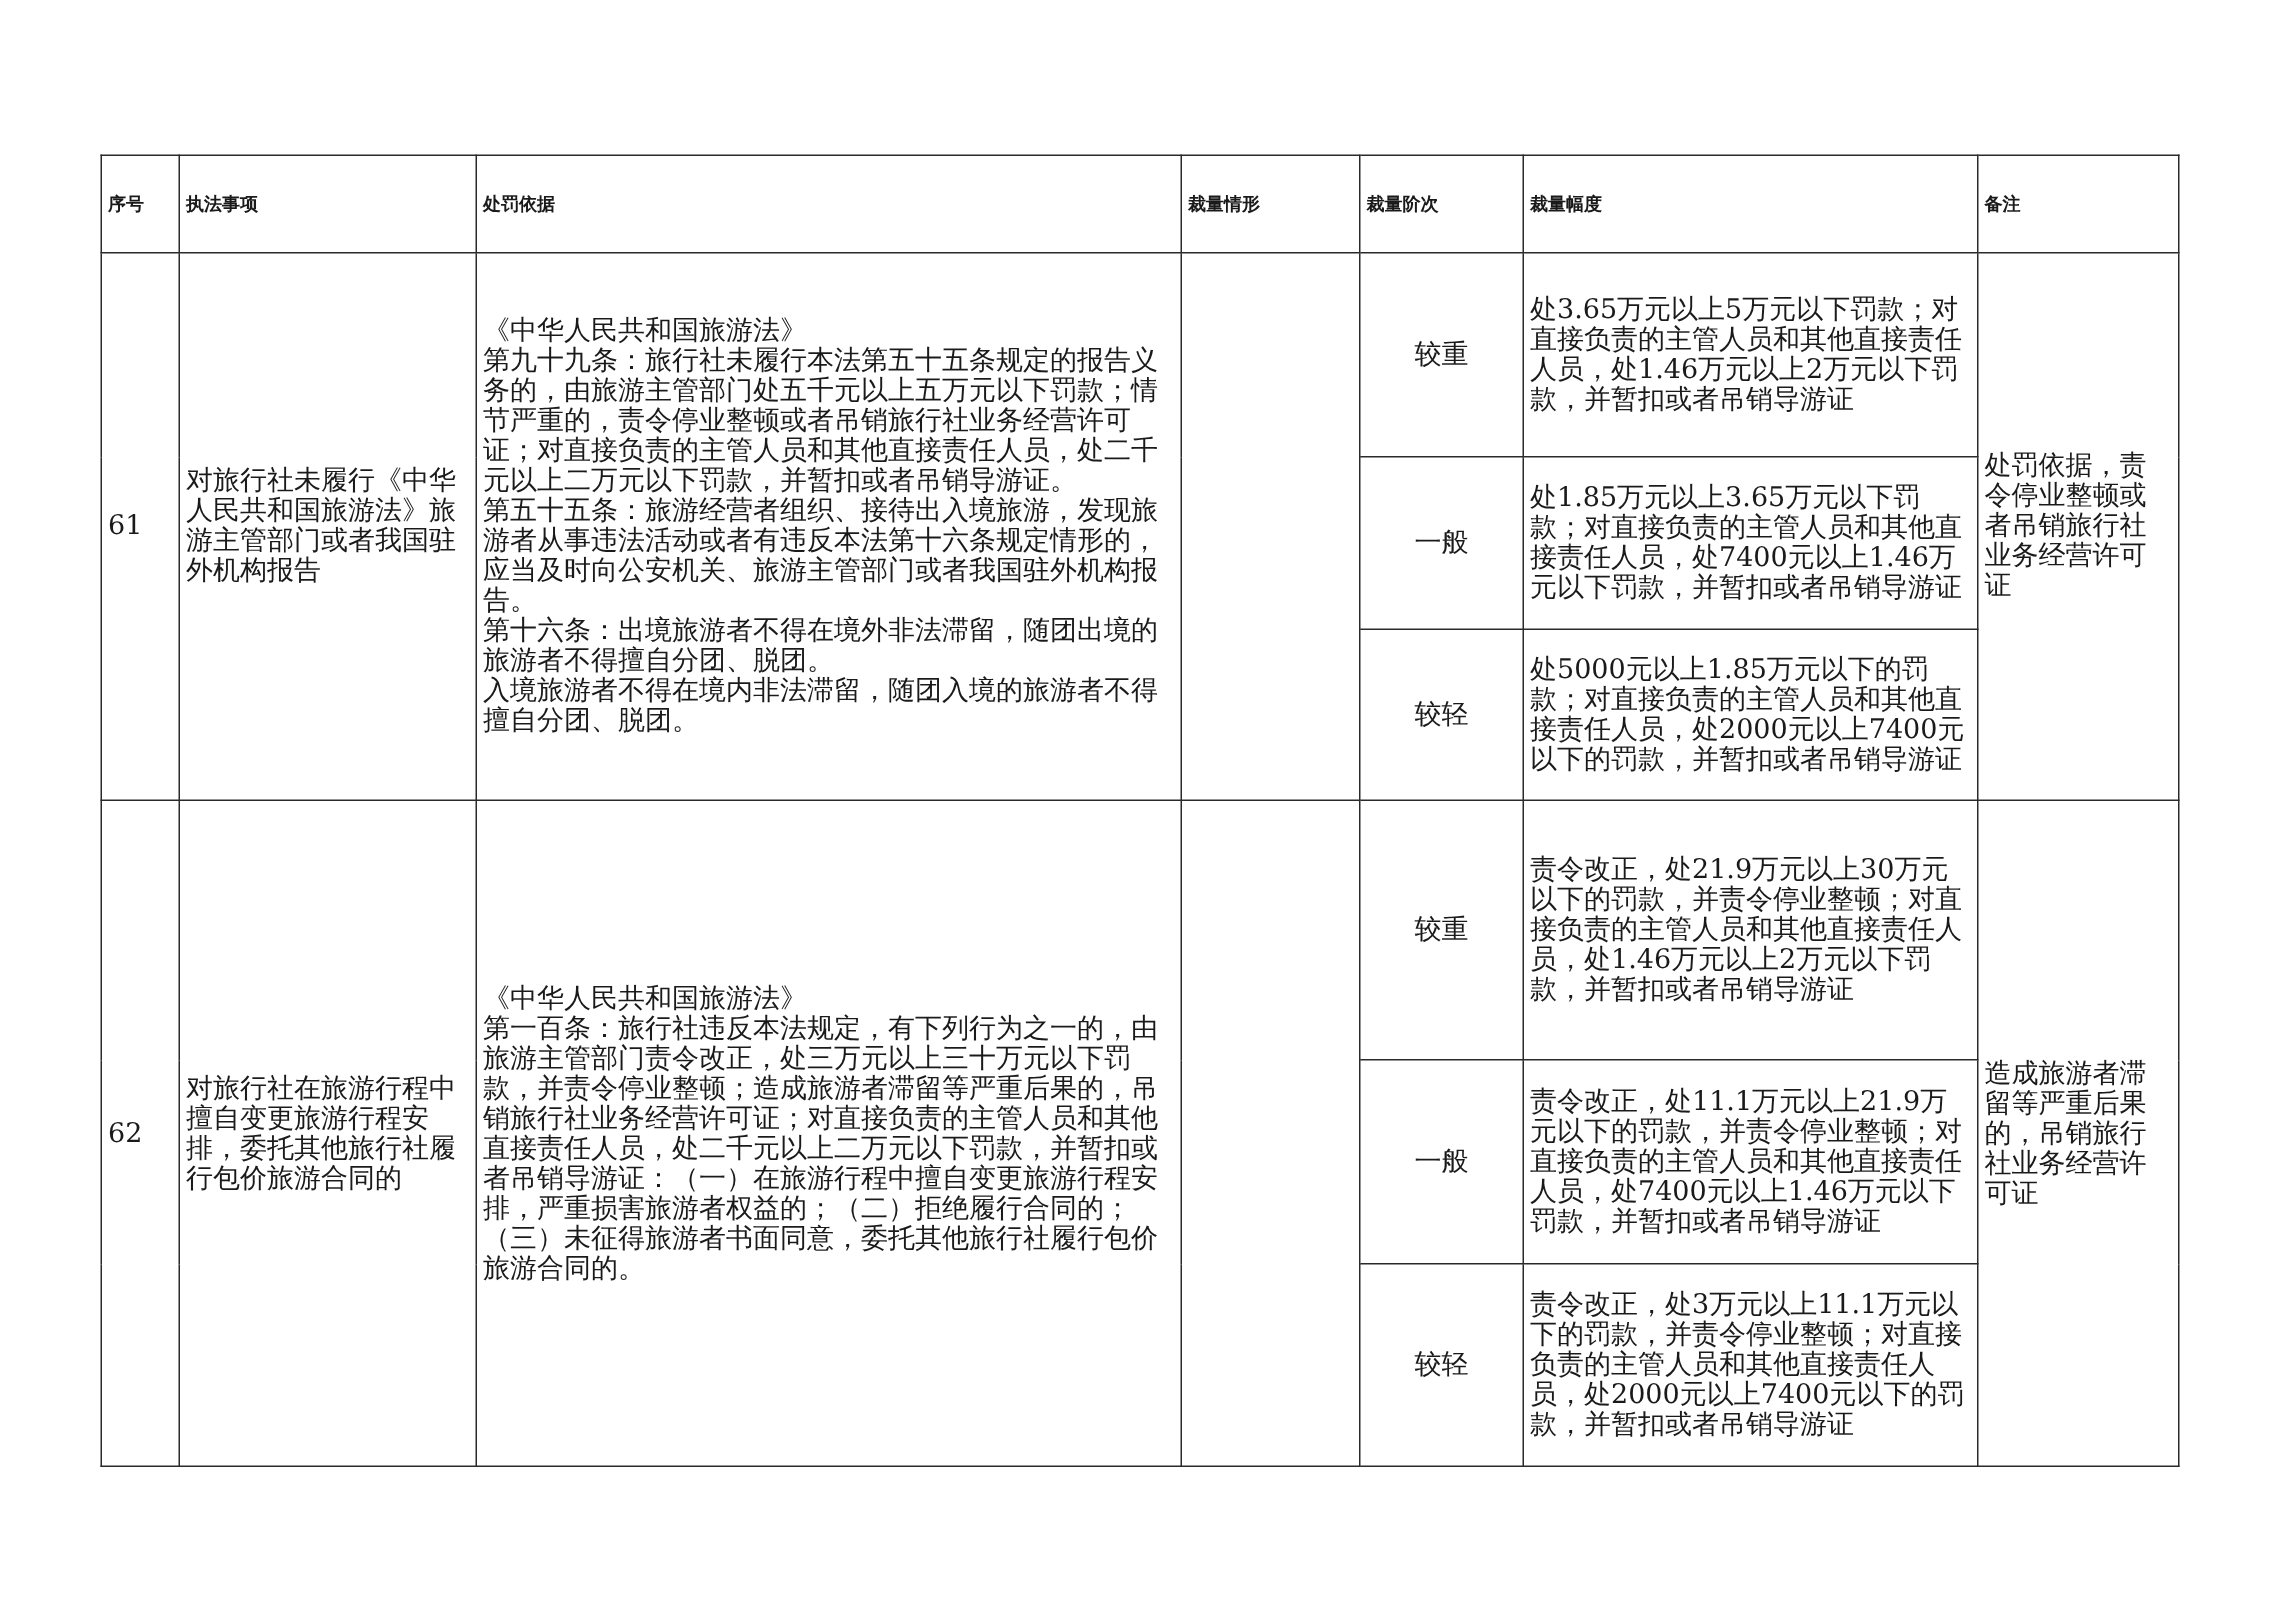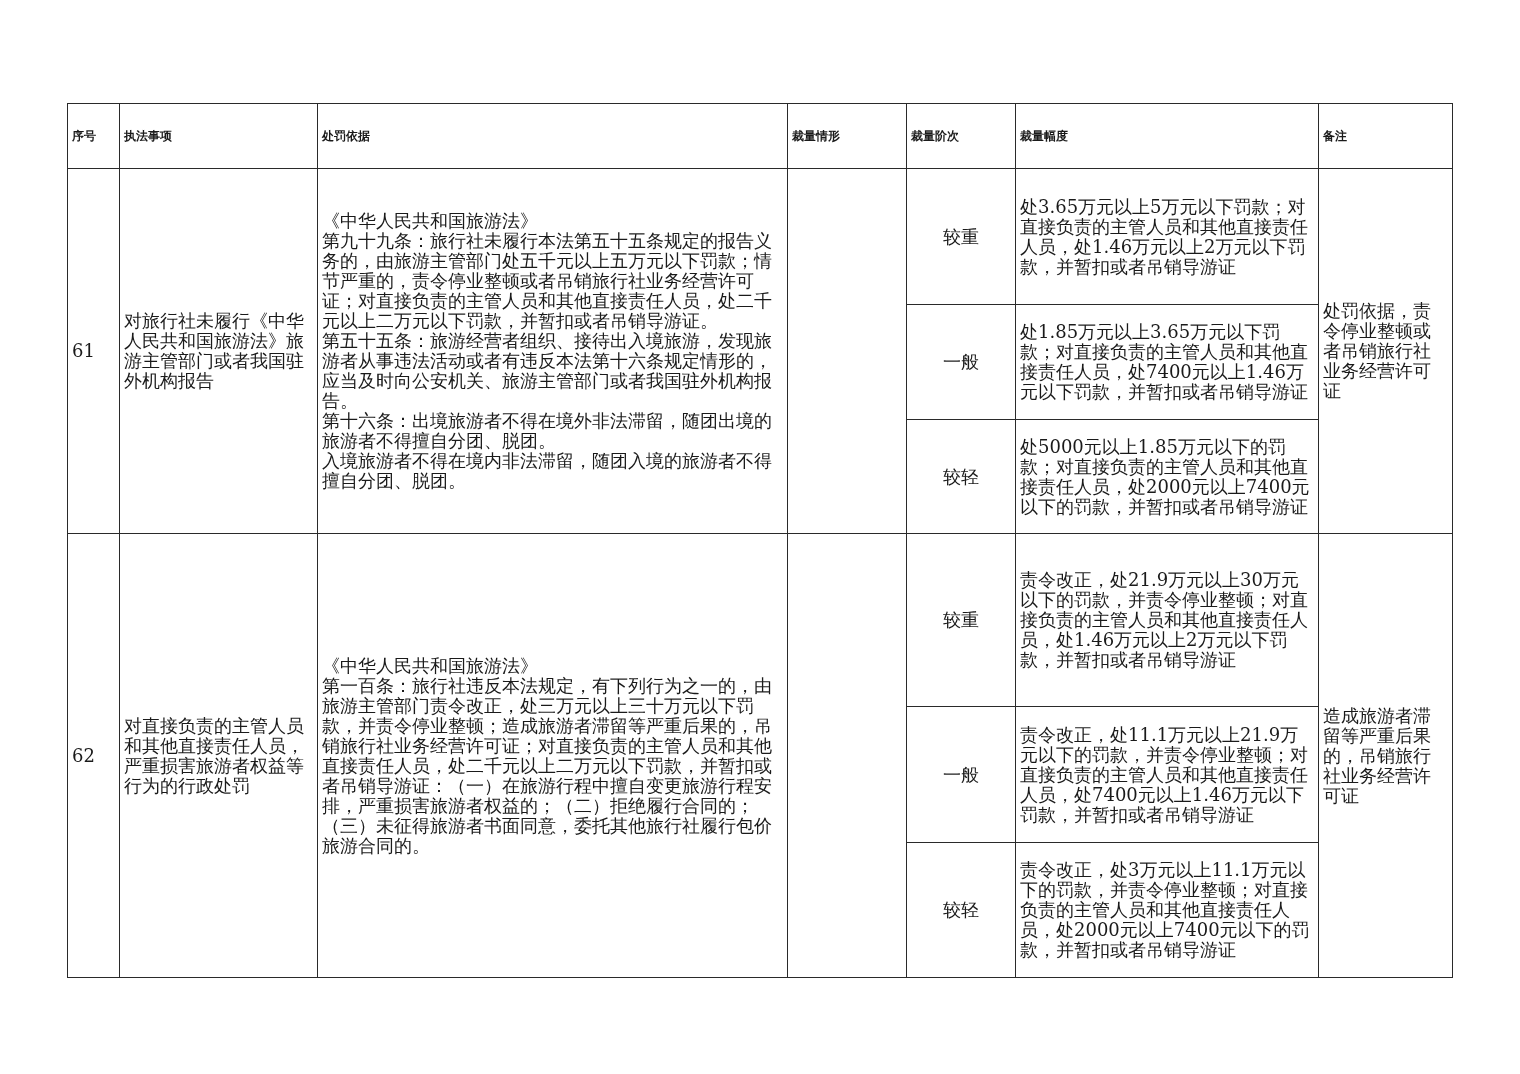--- a/index.html
+++ b/index.html
@@ -74,21 +74,21 @@
       <td class="c-level">一般</td>
       <td class="left">处1.85万元以上3.65万元以下罚款；对直接负责的主管人员和其他直接责任人员，处7400元以上1.46万元以下罚款，并暂扣或者吊销导游证</td>
     </tr>
     <tr style="height:114px">
       <td class="c-level">较轻</td>
       <td class="left">处5000元以上1.85万元以下的罚款；对直接负责的主管人员和其他直接责任人员，处2000元以上7400元以下的罚款，并暂扣或者吊销导游证</td>
     </tr>
 
     <tr style="height:173px">
       <td rowspan="3" class="c-num">62</td>
-      <td rowspan="3" class="left">对直接负责的主管人员和其他直接责任人员，严重损害旅游者权益等行为的行政处罚</td>
+      <td rowspan="3" class="left">对旅行社在旅游行程中擅自变更旅游行程安排，委托其他旅行社履行包价旅游合同的</td>
       <td rowspan="3" class="left basis">《中华人民共和国旅游法》
 第一百条：旅行社违反本法规定，有下列行为之一的，由旅游主管部门责令改正，处三万元以上三十万元以下罚款，并责令停业整顿；造成旅游者滞留等严重后果的，吊销旅行社业务经营许可证；对直接负责的主管人员和其他直接责任人员，处二千元以上二万元以下罚款，并暂扣或者吊销导游证：（一）在旅游行程中擅自变更旅游行程安排，严重损害旅游者权益的；（二）拒绝履行合同的；（三）未征得旅游者书面同意，委托其他旅行社履行包价旅游合同的。</td>
       <td rowspan="3"></td>
       <td class="c-level">较重</td>
       <td class="left">责令改正，处21.9万元以上30万元以下的罚款，并责令停业整顿；对直接负责的主管人员和其他直接责任人员，处1.46万元以上2万元以下罚款，并暂扣或者吊销导游证</td>
       <td rowspan="3" class="left">造成旅游者滞留等严重后果的，吊销旅行社业务经营许可证</td>
     </tr>
     <tr style="height:136px">
       <td class="c-level">一般</td>
       <td class="left">责令改正，处11.1万元以上21.9万元以下的罚款，并责令停业整顿；对直接负责的主管人员和其他直接责任人员，处7400元以上1.46万元以下罚款，并暂扣或者吊销导游证</td>

